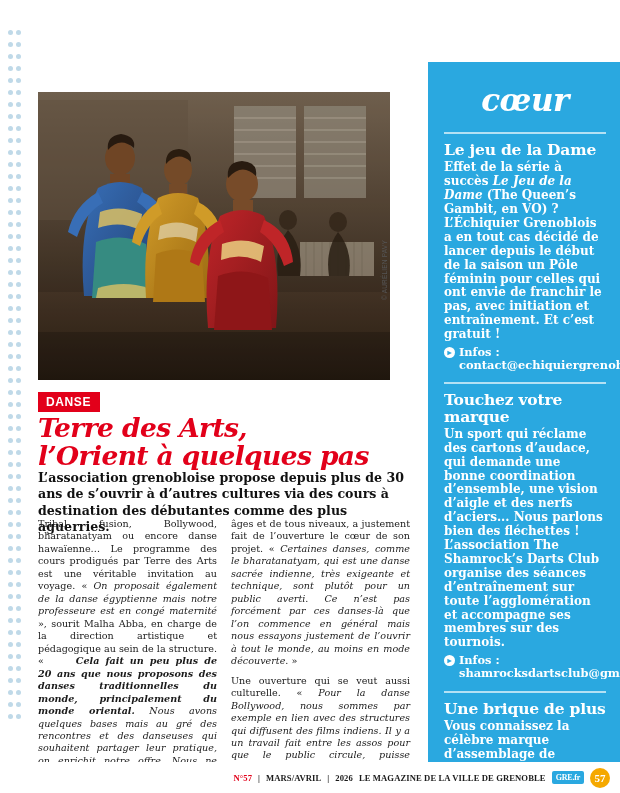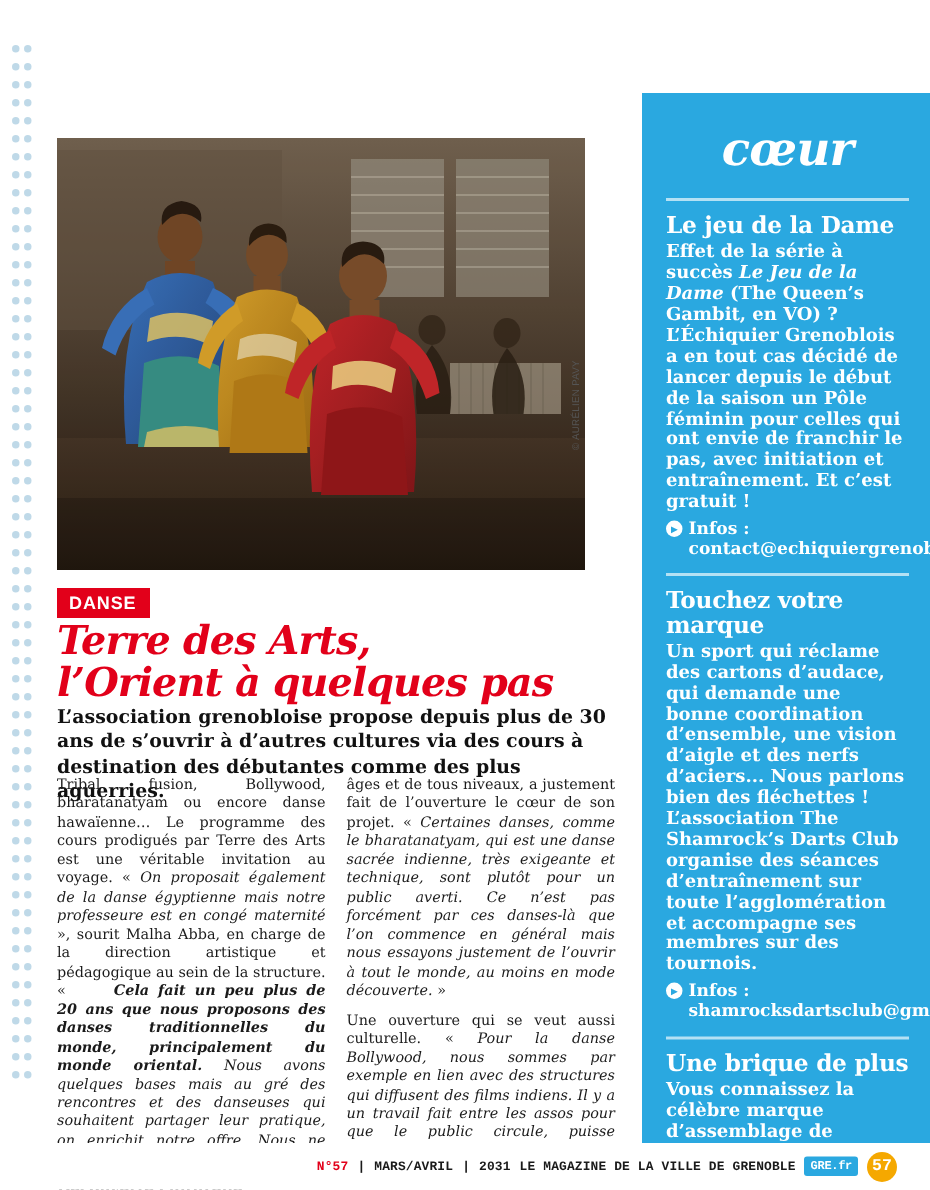--- a/index.html
+++ b/index.html
@@ -189,22 +189,22 @@
   }
   .footer-bar {
     position: absolute;
     right: 0; bottom: 0;
     height: 31px;
     width: 620px;
     display: flex;
     align-items: center;
     justify-content: flex-end;
     gap: 6px;
-    padding-right: 22px;
-    font-family: Liberation Mono, monospace;
+    padding-right: 10px;
+    font-family: Liberation Serif, serif;
   }
   .foot-txt {
     font-size: 8.6px;
     font-weight: bold;
     color: #1a1a1a;
     letter-spacing: 0.1px;
   }
   .foot-txt .red { color: #e2001a; }
   .logo-chip {
     background: #2aa8e0;
@@ -514,19 +514,19 @@
       </div>
     </div>
   </aside>
 
   <div class="footer">
     <div class="footer-bar">
       <span class="foot-txt"><span class="red">N°57</span></span>
       <span class="foot-txt">|</span>
       <span class="foot-txt">MARS/AVRIL</span>
       <span class="foot-txt">|</span>
-      <span class="foot-txt">2031</span>
+      <span class="foot-txt">2026</span>
       <span class="foot-txt">LE MAGAZINE DE LA VILLE DE GRENOBLE</span>
       <span class="logo-chip">GRE.fr</span>
       <span class="page-badge">57</span>
     </div>
   </div>
 </div>
 
 </body></html>

